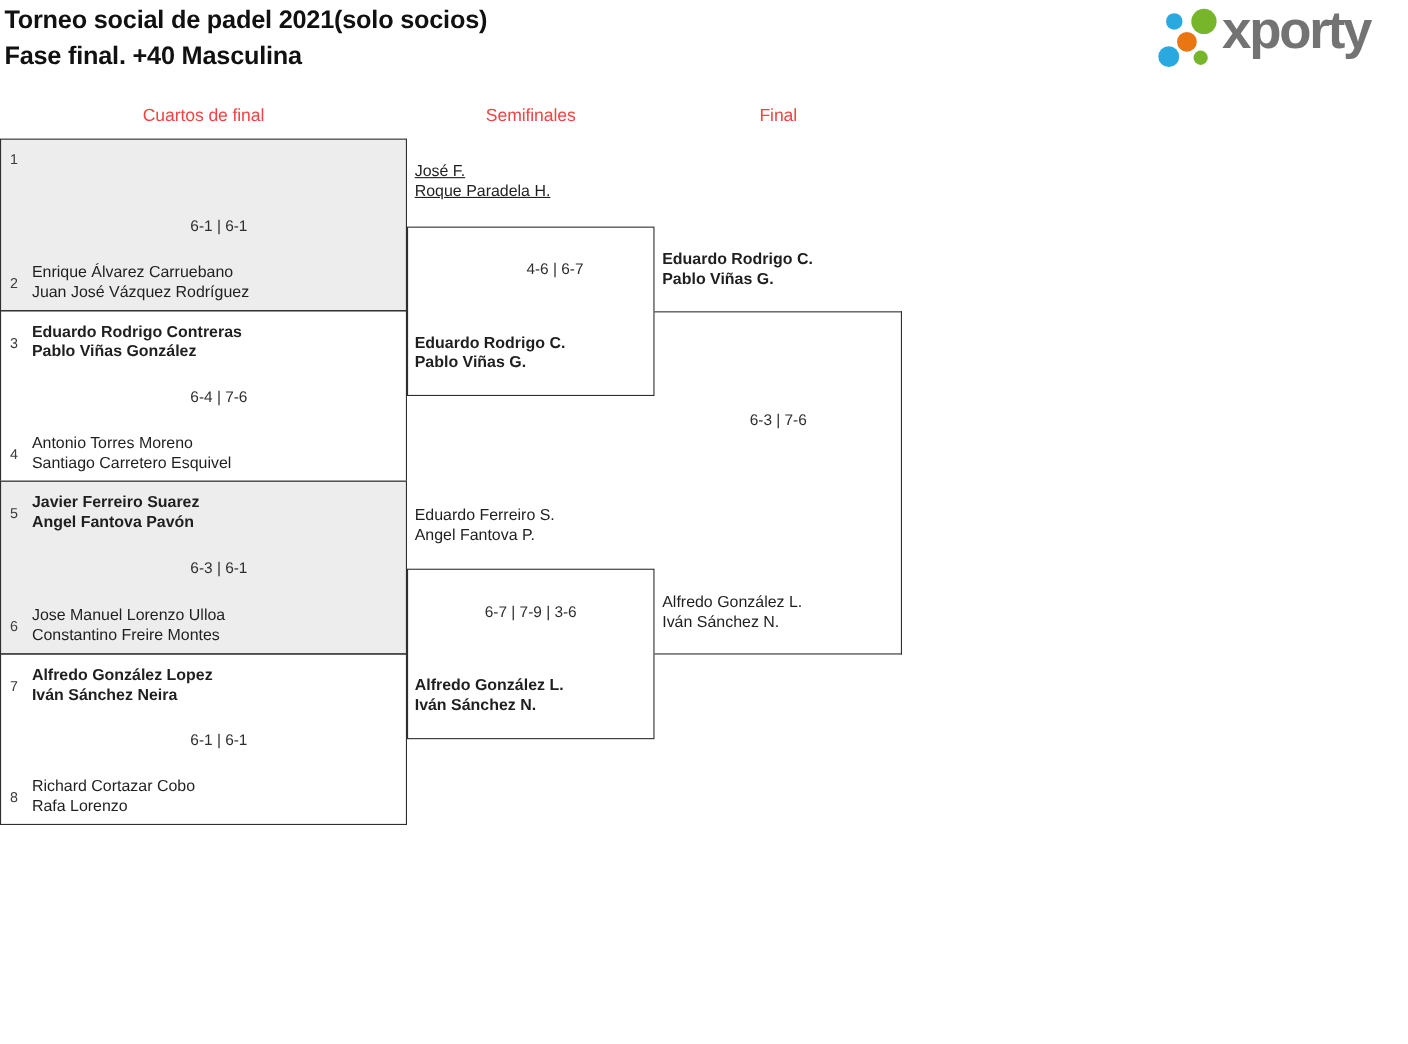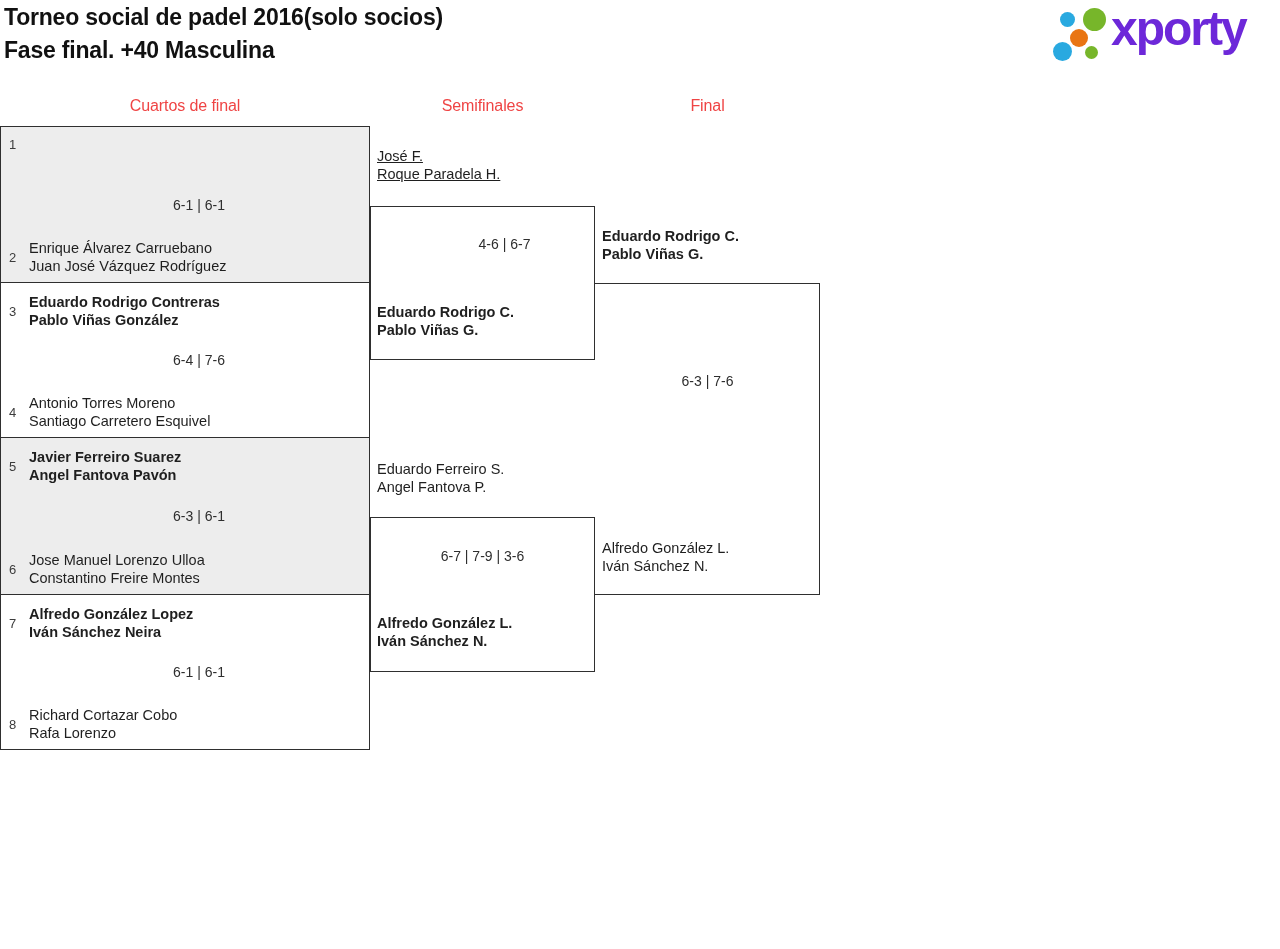--- a/index.html
+++ b/index.html
@@ -31,30 +31,30 @@
   .score{
     position:absolute;left:0;right:0;top:50%;transform:translateY(-50%);
     text-align:center;font-size:14px;color:#2e2e2e;margin-left:28px;
   }
   .score-float{position:absolute;text-align:center;font-size:14px;color:#2e2e2e;}
   .label{position:absolute;font-size:14.5px;line-height:18px;color:#1f1f1f;}
   .label.winner{font-weight:700;}
   .dot{position:absolute;border-radius:50%;}
   .wordmark{
     position:absolute;left:1111px;top:1px;font-size:48px;font-weight:700;
-    color:#6d28d9;letter-spacing:-2px;
+    color:#737373;letter-spacing:-2px;
   }
 </style>
 </head>
 <body>
 
 <div class="page">
 
   <div class="title">
-    <span>Torneo social de padel 2016(solo socios)</span>
+    <span>Torneo social de padel 2021(solo socios)</span>
     <span>Fase final. +40 Masculina</span>
   </div>
 
   <div>
     <span class="dot" style="left:1060px;top:12px;width:15px;height:15px;background:#29a9e0;"></span>
     <span class="dot" style="left:1083px;top:8px;width:23px;height:23px;background:#77b62a;"></span>
     <span class="dot" style="left:1070px;top:29px;width:18px;height:18px;background:#e97513;"></span>
     <span class="dot" style="left:1053px;top:42px;width:19px;height:19px;background:#29a9e0;"></span>
     <span class="dot" style="left:1085px;top:46px;width:13px;height:13px;background:#77b62a;"></span>
     <span class="wordmark">xporty</span>

